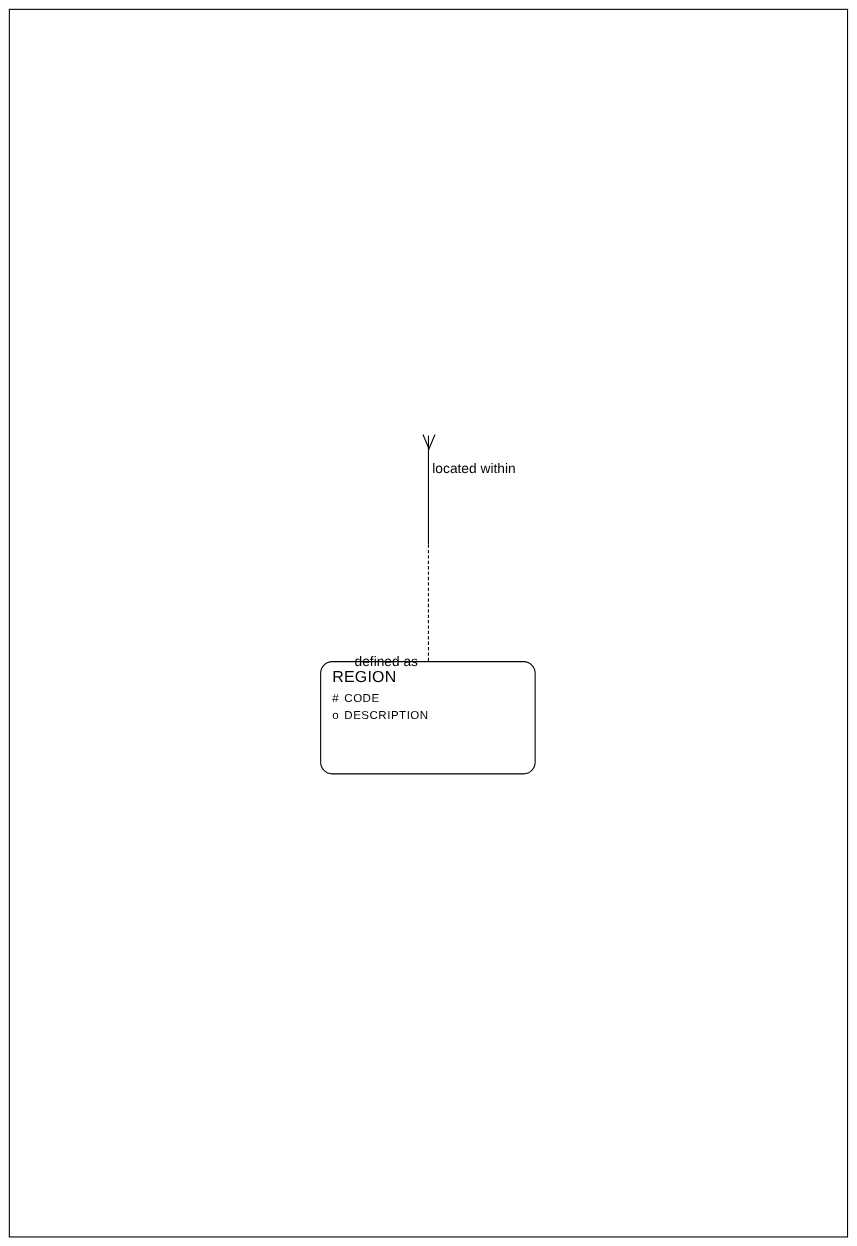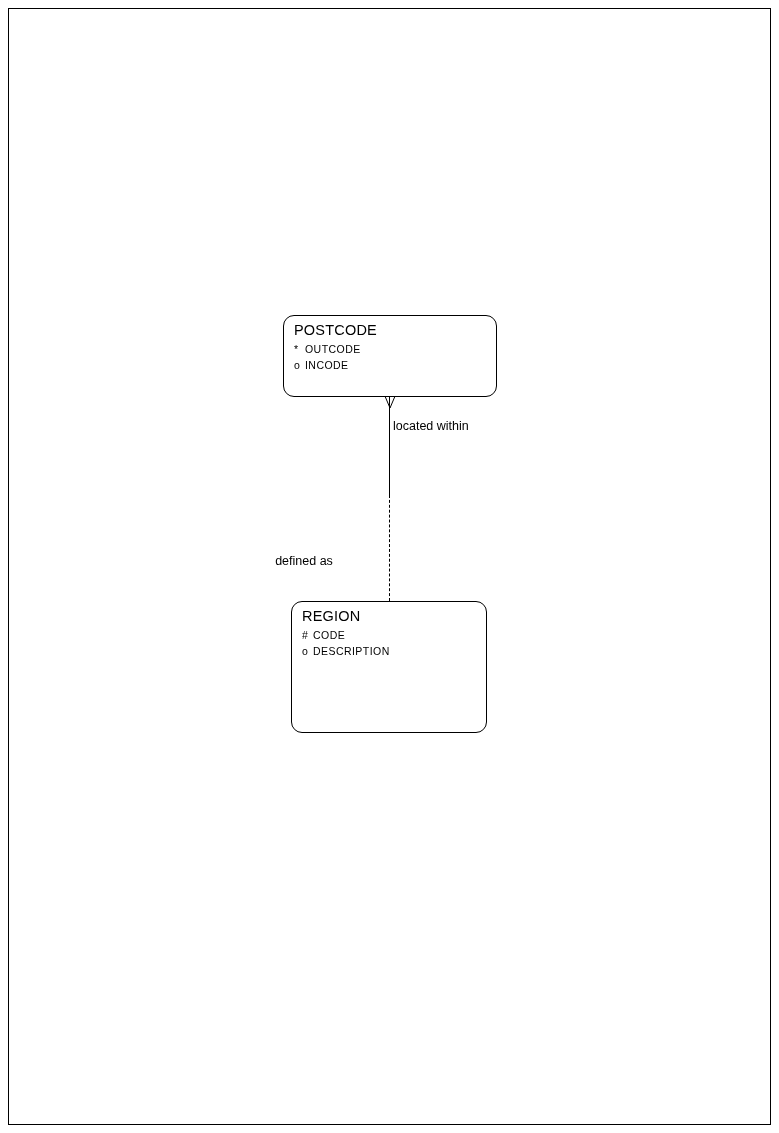--- a/index.html
+++ b/index.html
@@ -90,21 +90,21 @@
     left: 283px;
     top: 315px;
     width: 214px;
     height: 82px;
   }
 
   #entity-region {
     left: 291px;
     top: 601px;
     width: 196px;
-    height: 132px;
+    height: 103px;
   }
 
   
   .rel-segment {
     position: absolute;
     background: transparent;
   }
 
   
   #rel-line-solid {
@@ -143,53 +143,42 @@
   }
 
   #rel-label-located-within {
     left: 393px;
     top: 407px;
     margin-top: 12px;
   }
 
   #rel-label-defined-as {
     left: 228px;
-    top: 554px;
+    top: 594px;
     width: 152px;
-    text-align: center;
+    text-align: right;
   }
 </style>
 </head>
 <body>
 
 <div id="page">
 
   <div id="page-border"></div>
 
   <div id="diagram-canvas">
 
     <div class="rel-segment" id="rel-line-solid"></div>
 
     <div class="rel-segment" id="rel-line-dashed"></div>
 
     <svg id="crowsfoot" viewBox="0 0 18 16">
       <path d="M 3.5 1 L 9 14 L 14.5 1" fill="none" stroke="#000000" stroke-width="1"></path>
     </svg>
 
-    <div class="entity" id="entity-postcode">
-      <div class="entity-title">POSTCODE</div>
-      <ul class="attr-list">
-        <li class="attr">
-          <span class="attr-marker">*</span><span>OUTCODE</span>
-        </li>
-        <li class="attr">
-          <span class="attr-marker">o</span><span>INCODE</span>
-        </li>
-      </ul>
-    </div>
 
     <div class="entity" id="entity-region">
       <div class="entity-title">REGION</div>
       <ul class="attr-list">
         <li class="attr">
           <span class="attr-marker">#</span><span>CODE</span>
         </li>
         <li class="attr">
           <span class="attr-marker">o</span><span>DESCRIPTION</span>
         </li>

